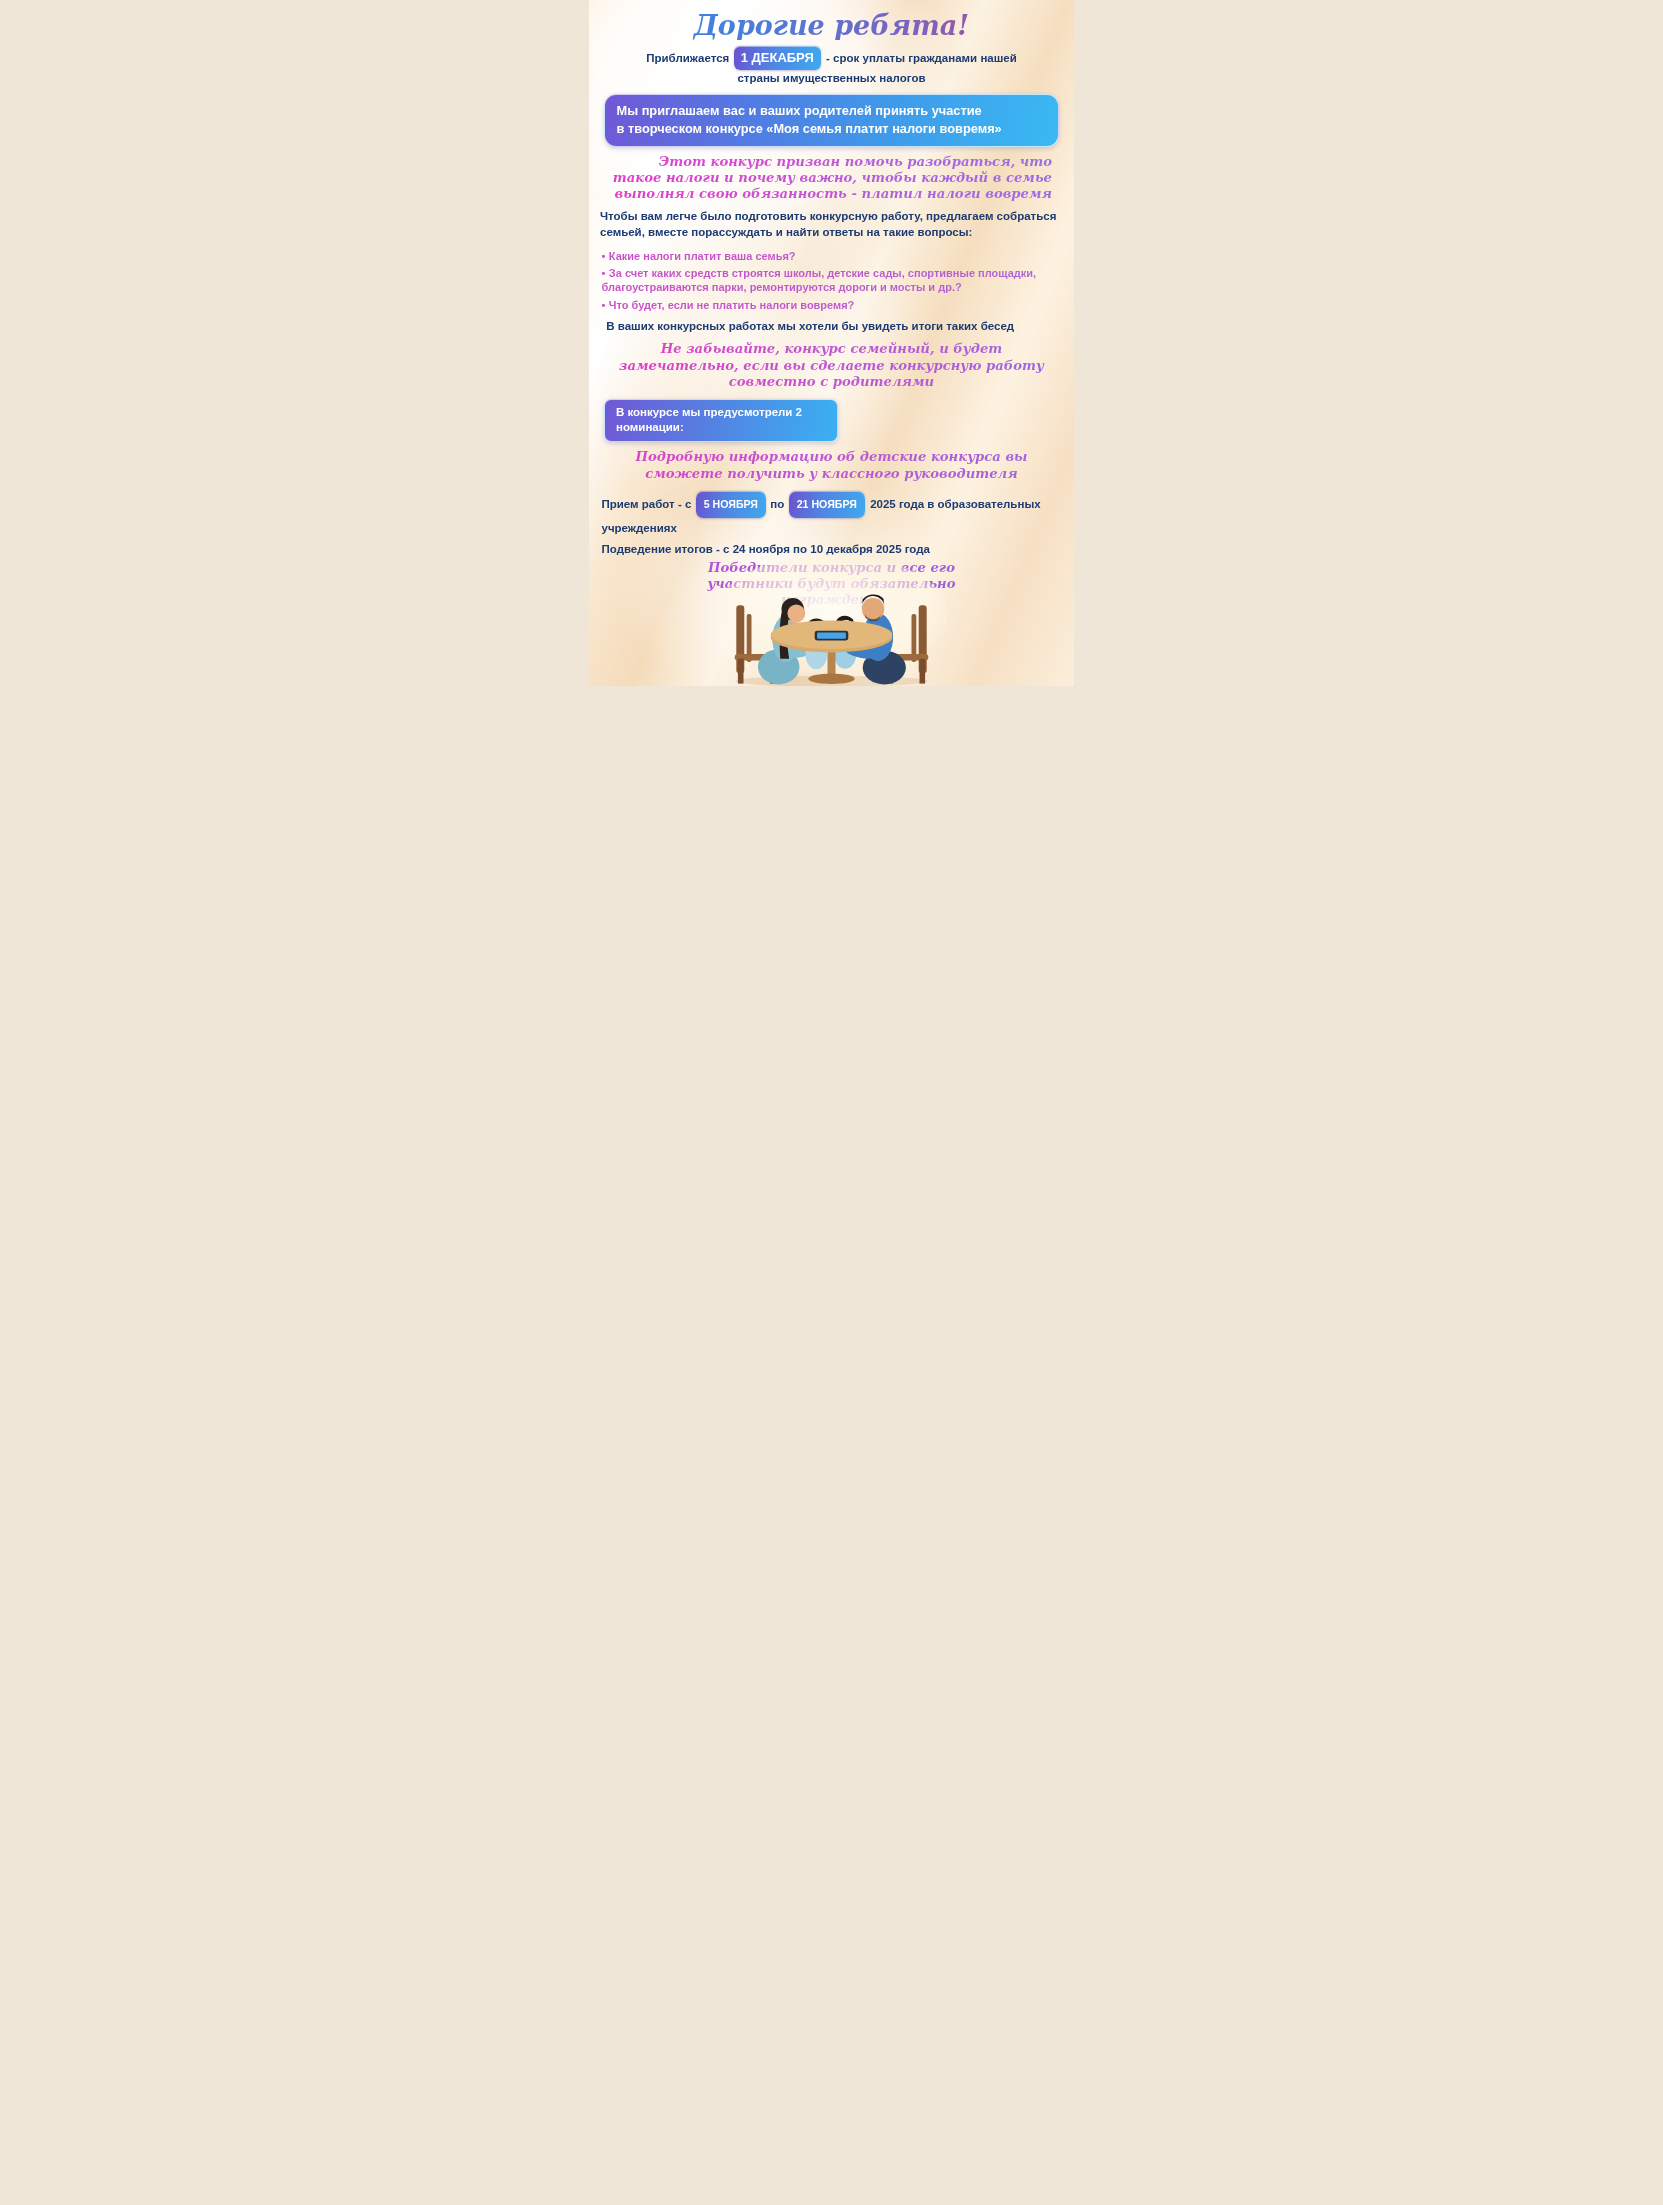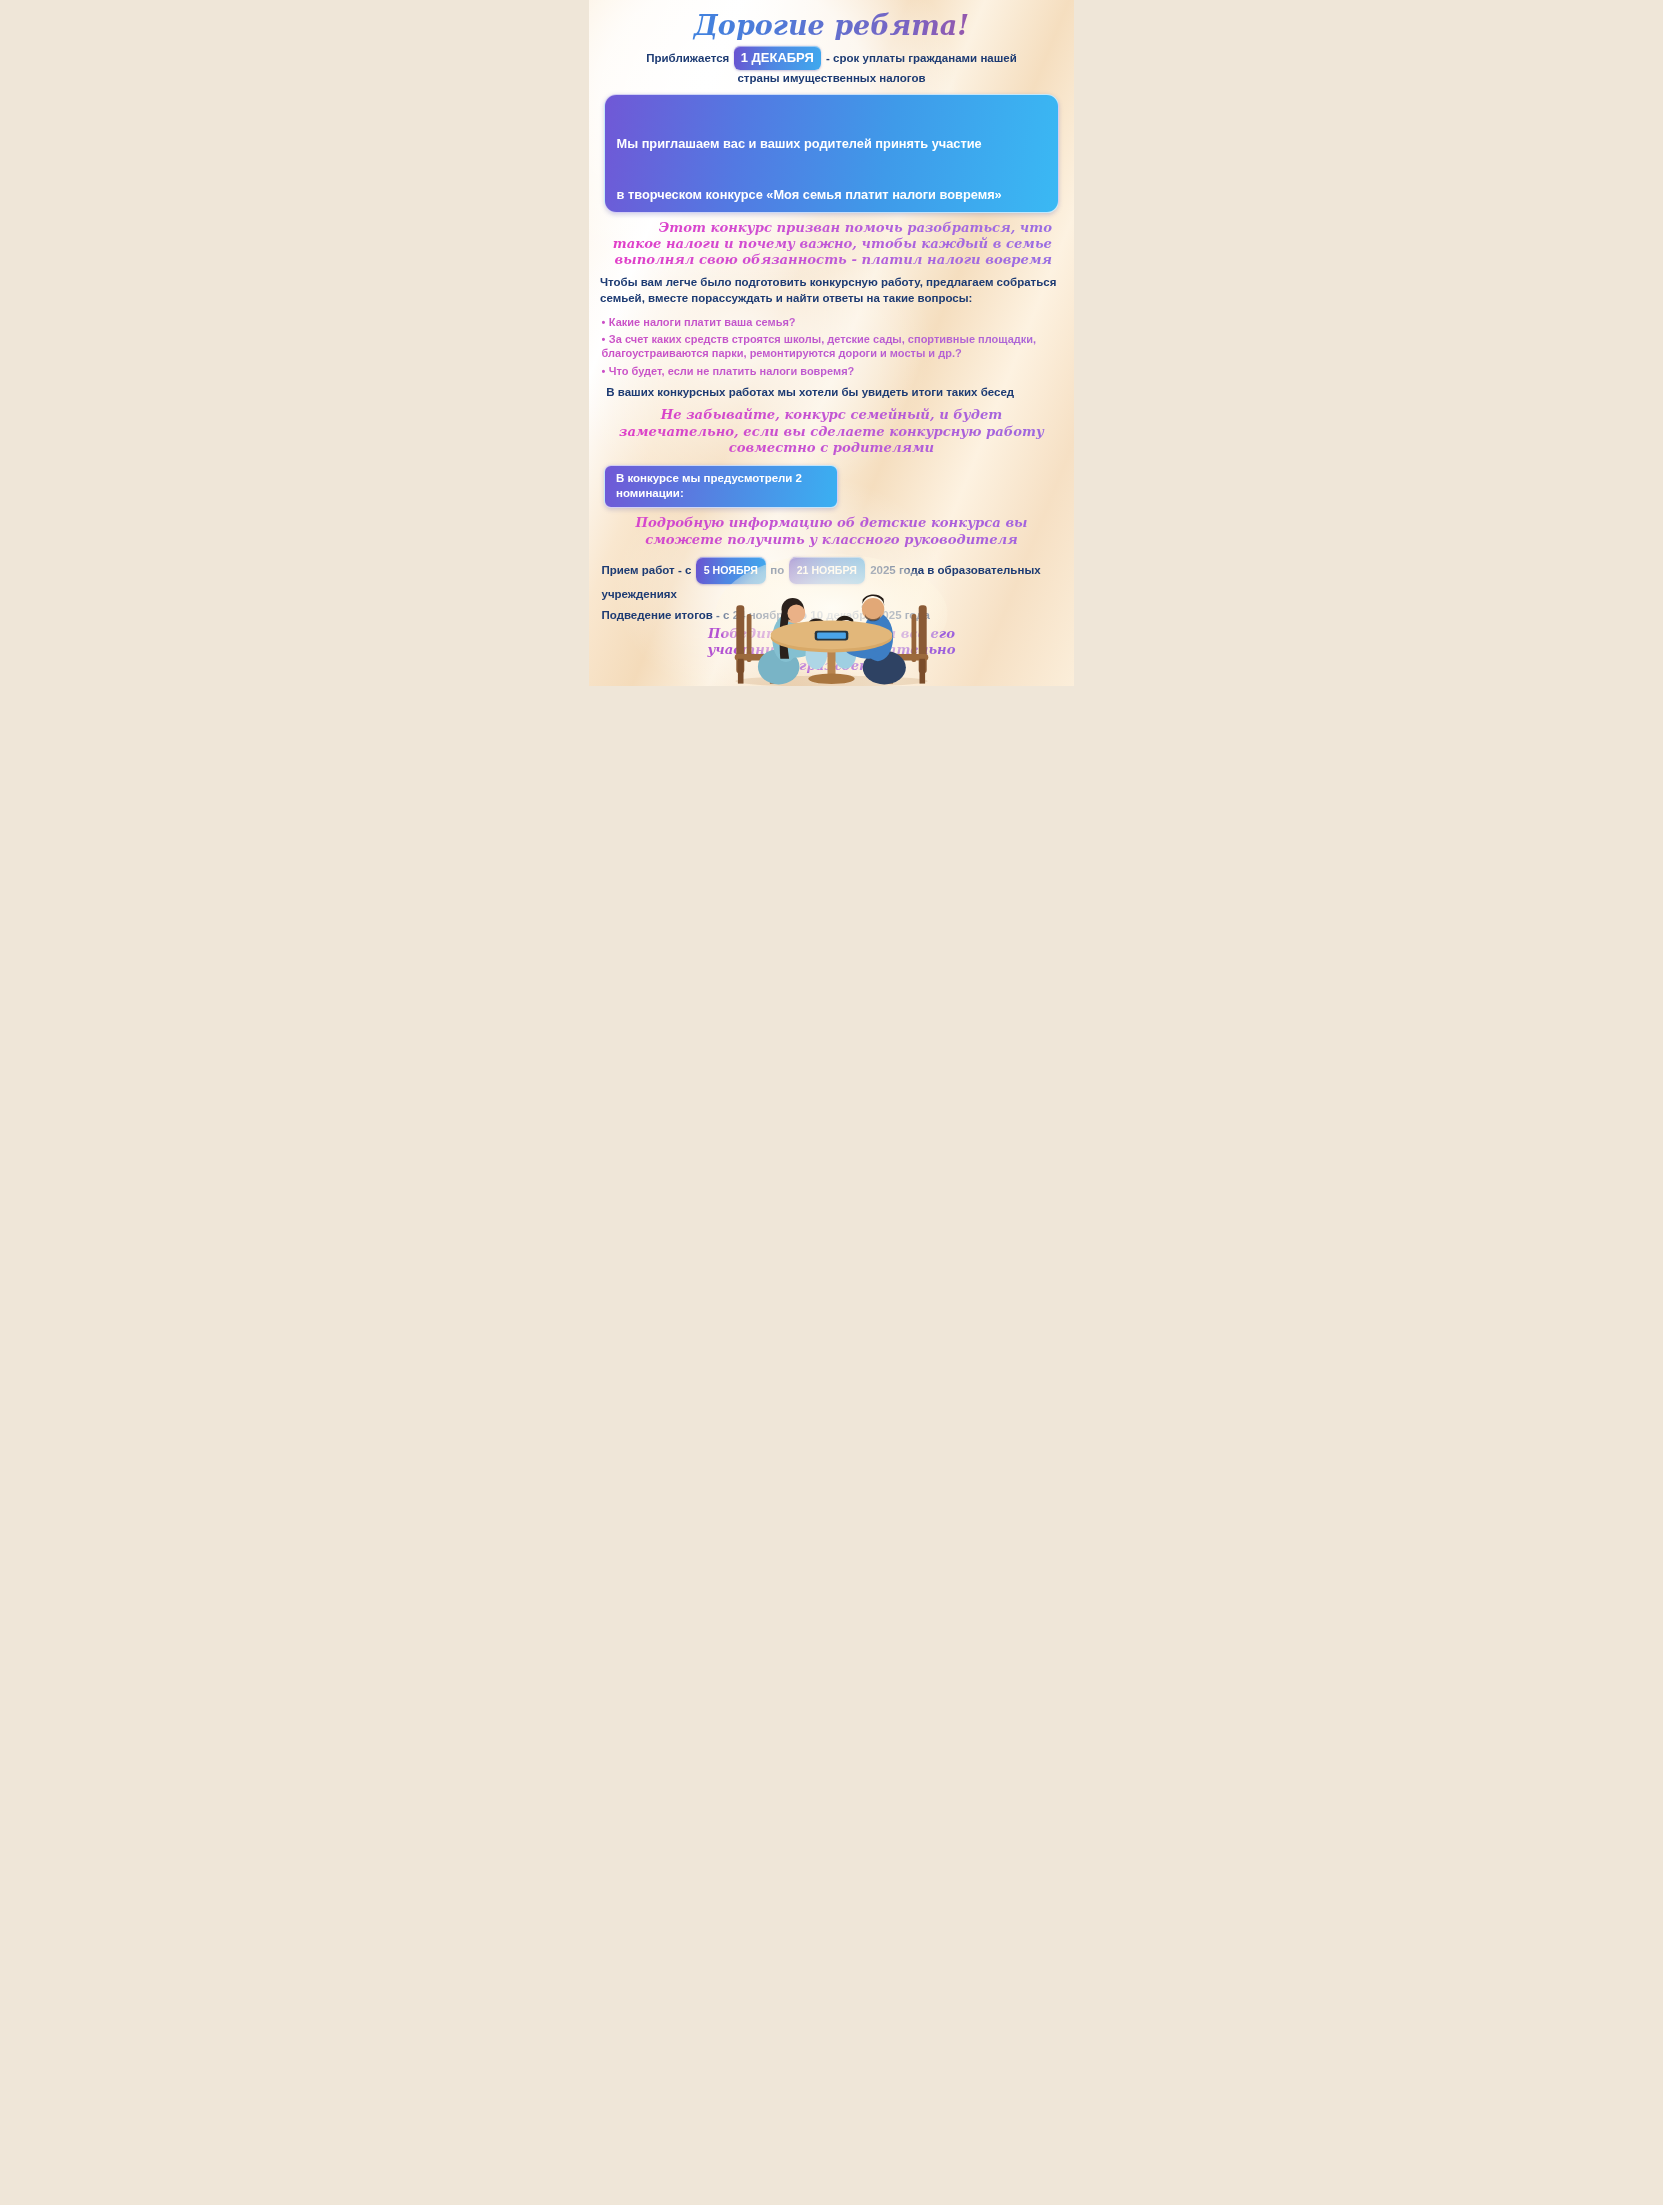--- a/index.html
+++ b/index.html
@@ -51,21 +51,21 @@
     margin:7px auto 0;
     width:455px;
     padding:7px 11.5px;
     border-radius:12.3px;
     border:1.3px solid rgba(255,255,255,0.7);
     background-image:linear-gradient(100deg,#7058d6 0%,#5379e2 30%,#3f9ae9 62%,#3ab9f4 100%);
     box-shadow:0 1.8px 4.4px rgba(90,90,170,0.25);
     color:#ffffff;font-weight:bold;
     font-size:12.8px;line-height:1.45;
   }
-  .banner span{display:block;margin-top:33px;}
+  .banner span{display:block;}
   .banner-small{
     box-sizing:border-box;
     margin:8px 0 0 15.4px;
     width:234px;
     padding:5.7px 10.6px;
     border-radius:7px;
     border:1.3px solid rgba(255,255,255,0.7);
     background-image:linear-gradient(100deg,#7058d6 0%,#4f8ae4 55%,#3ab0f2 100%);
     box-shadow:0 1.8px 4.4px rgba(90,90,170,0.25);
     color:#ffffff;font-weight:bold;

